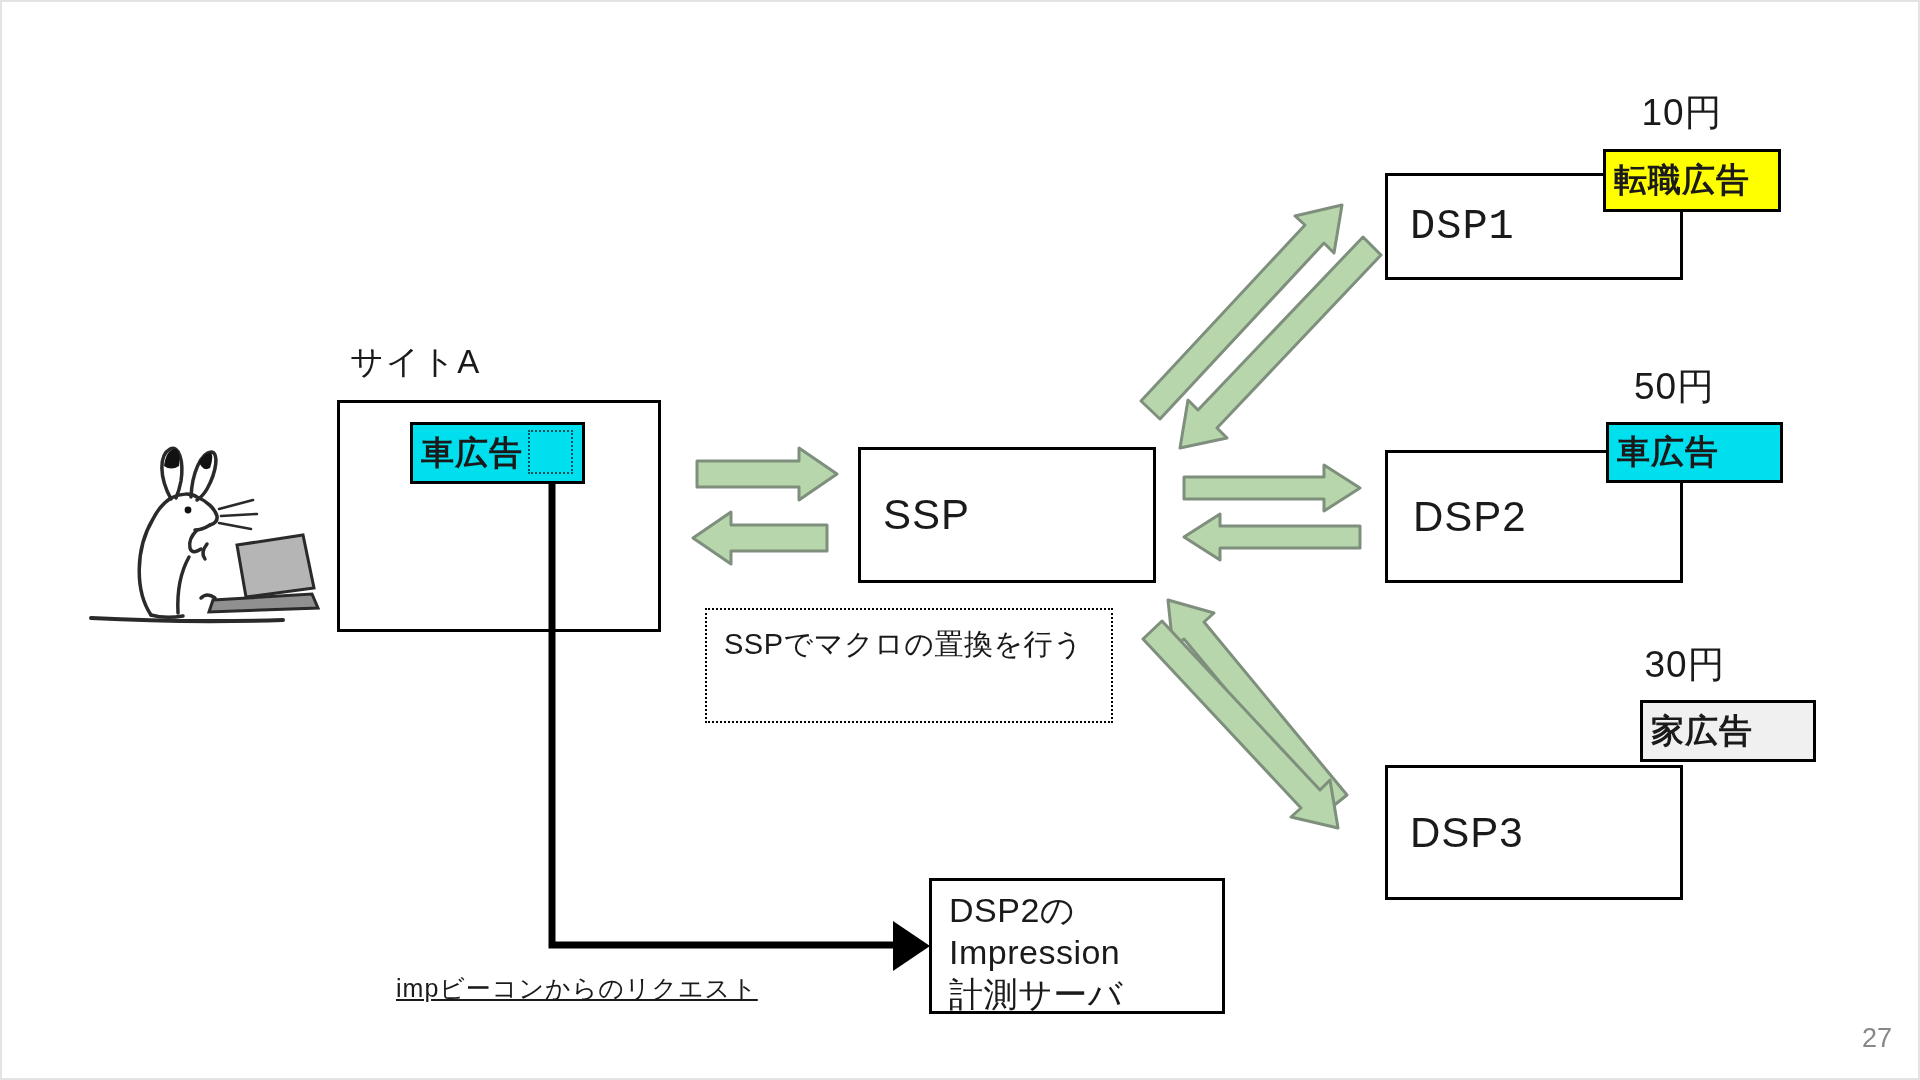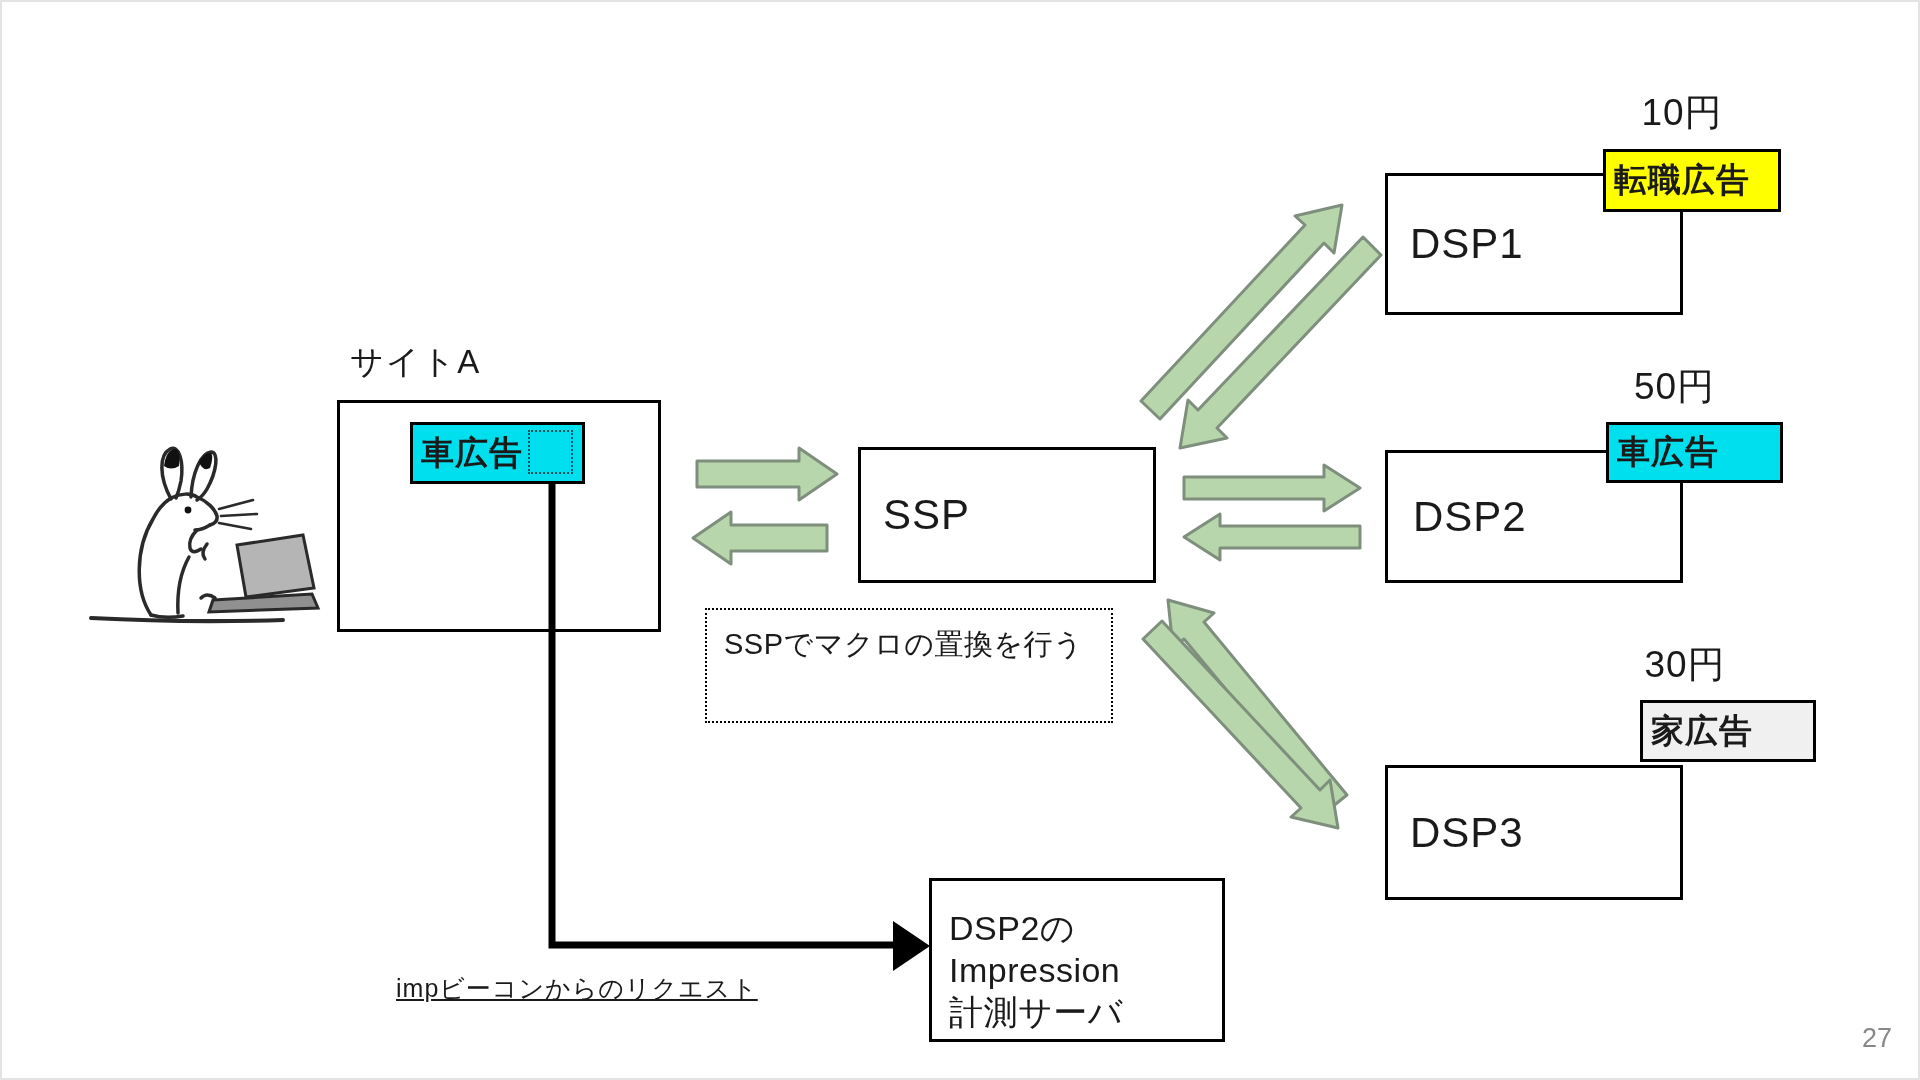--- a/index.html
+++ b/index.html
@@ -24,21 +24,21 @@
     align-items: center;
     padding-left: 22px;
     letter-spacing: 1px;
   }
 
   
   .site-label { left: 350px; top: 340px; font-size: 33px; letter-spacing: 2px; }
 
   .site-box  { left: 337px; top: 400px; width: 324px; height: 232px; border-width: 3px; }
   .ssp-box   { left: 858px; top: 447px; width: 298px; height: 136px; }
-  .dsp1-box  { left: 1385px; top: 173px; width: 298px; height: 142px; }
+  .dsp1-box  { left: 1385px; top: 173px; width: 298px; height: 107px; font-family: Liberation Mono, monospace; }
   .dsp2-box  { left: 1385px; top: 450px; width: 298px; height: 133px; padding-left: 25px; }
   .dsp3-box  { left: 1385px; top: 765px; width: 298px; height: 135px; }
 
   
   .ad {
     position: absolute;
     border: 3px solid #000;
     font-size: 33px;
     font-weight: bold;
     display: flex;
@@ -81,26 +81,26 @@
     border: 2px dotted #000;
     font-size: 29px;
     line-height: 43px;
     padding: 13px 0 0 17px;
     letter-spacing: 0.5px;
   }
 
   
   .server-box {
     position: absolute;
-    left: 929px; top: 878px; width: 296px; height: 164px;
+    left: 929px; top: 878px; width: 296px; height: 136px;
     background: #fff;
     border: 3px solid #000;
     font-size: 34px;
     line-height: 42px;
-    padding: 26px 0 0 17px;
+    padding: 8px 0 0 17px;
     letter-spacing: 0.5px;
   }
 
   .beacon-label { left: 396px; top: 972px; font-size: 25px; letter-spacing: 1px; text-decoration: underline; }
 
   .page-number {
     position: absolute;
     right: 28px; bottom: 26px;
     font-size: 27px;
     color: #888;

